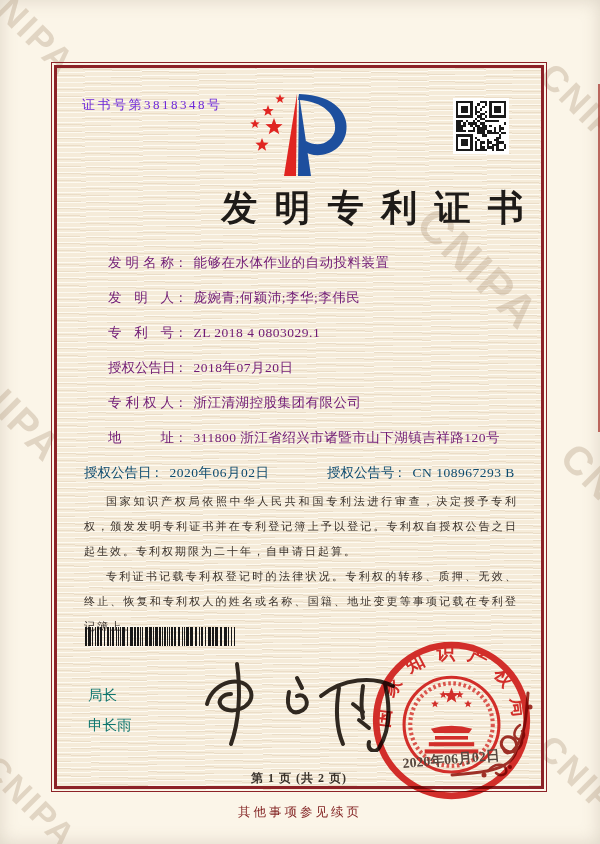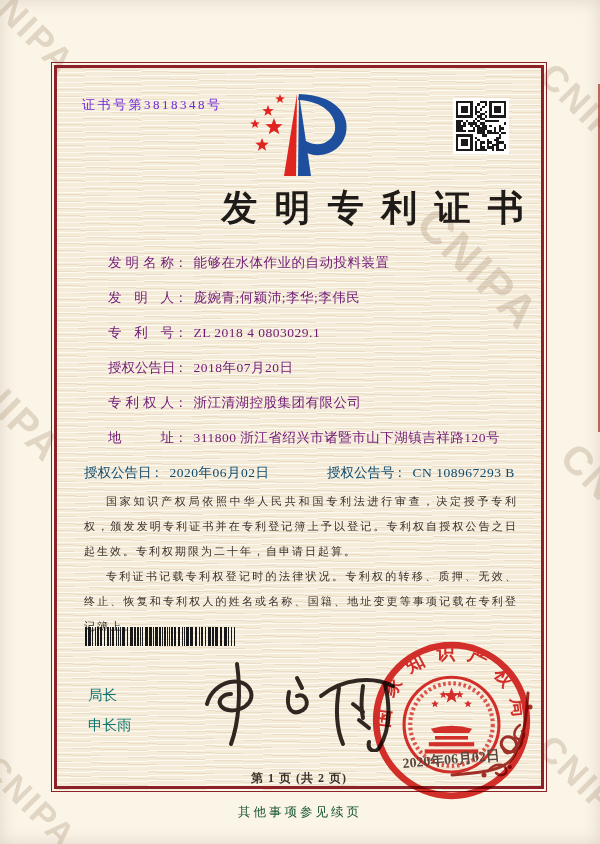--- a/index.html
+++ b/index.html
@@ -40,21 +40,21 @@
     font-size:11px;line-height:25px;color:#38302a;text-align:justify;letter-spacing:2px;}
   .paras p{margin:0;text-indent:2em;}
   .barcode{position:absolute;left:28px;top:559px;}
   .signer{position:absolute;left:31px;top:612px;font-size:14.5px;color:#0f766e;line-height:30px;}
   .signature{position:absolute;left:136px;top:584px;}
   .seal{position:absolute;left:312px;top:570px;z-index:5;mix-blend-mode:multiply;}
   .flourish{position:absolute;right:5px;bottom:3px;z-index:3;}
   .page-info{position:absolute;left:0;right:0;top:702px;text-align:center;
     font-size:12px;letter-spacing:1px;color:#3a332c;font-weight:bold;}
   .footer-note{position:absolute;left:0;right:0;top:804px;text-align:center;
-    font-size:12.5px;letter-spacing:3px;color:#14532d;z-index:2;}
+    font-size:12.5px;letter-spacing:3px;color:#7f1d1d;z-index:2;}
 </style>
 </head>
 <body>
 
 <div class="inner-bg"></div>
 
 <div class="wm" style="left:26px;top:26px;font-size:36px;">CNIPA</div>
 <div class="wm" style="left:588px;top:112px;font-size:36px;">CNIPA</div>
 <div class="wm" style="left:478px;top:268px;font-size:46px;">CNIPA</div>
 <div class="wm" style="left:8px;top:408px;font-size:40px;">CNIPA</div>

